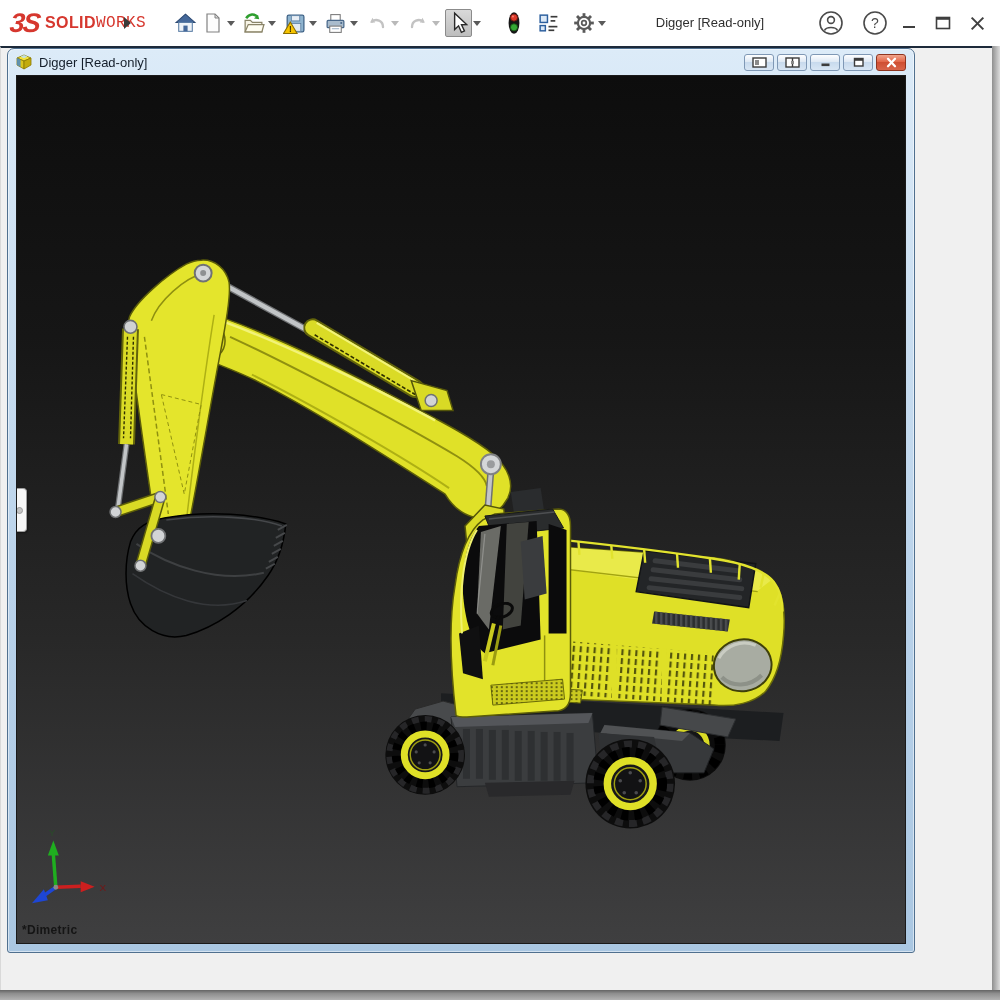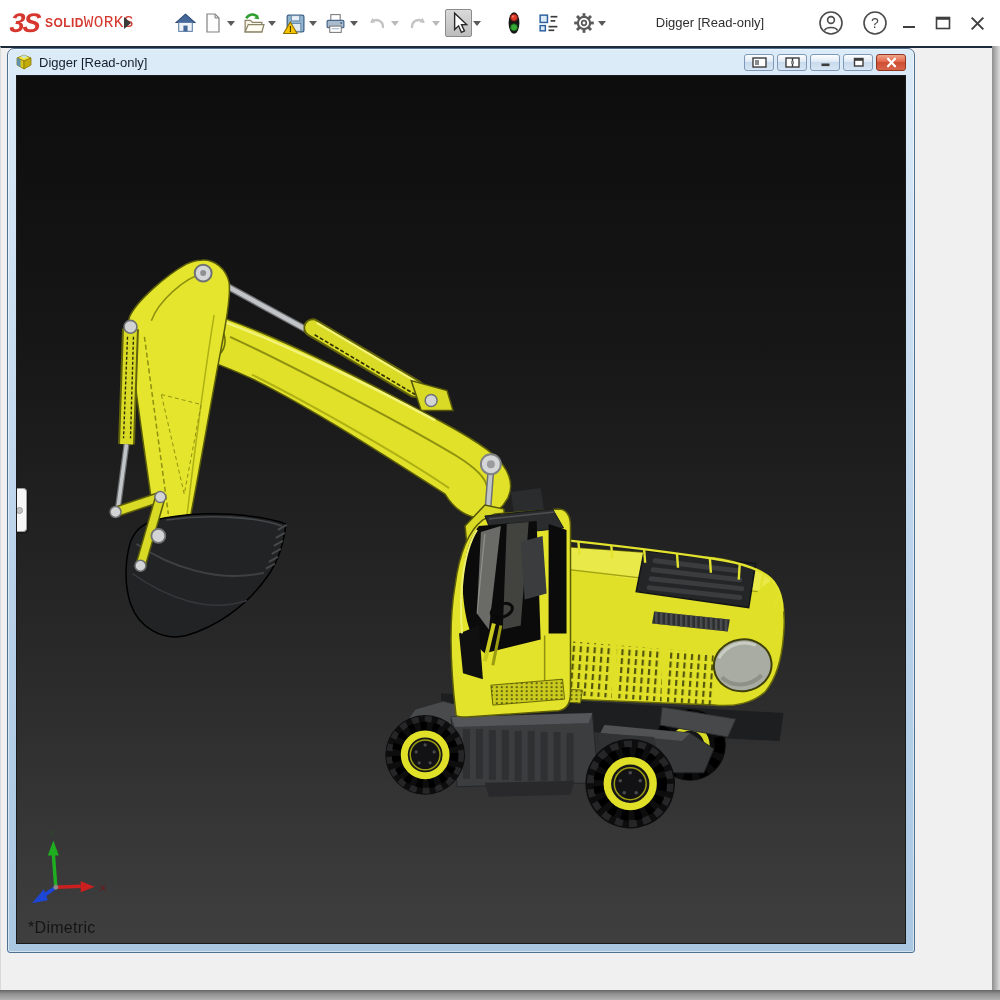--- a/index.html
+++ b/index.html
@@ -4,21 +4,21 @@
 <title>Digger [Read-only]</title>
 <style>
   * { margin:0; padding:0; box-sizing:border-box; }
   html,body { width:1000px; height:1000px; }
   body { font-family:"Liberation Sans", sans-serif; background:#ffffff; position:relative; overflow:hidden; }
 
   
   .appbar { position:absolute; top:0; left:0; width:1000px; height:46px; background:#ffffff; }
   .logo { position:absolute; left:10px; top:7px; height:32px; display:flex; align-items:center; color:#d6372e; }
   .logo-mark { font-size:27px; font-weight:bold; font-style:italic; letter-spacing:-2px; transform:skewX(-6deg); margin-right:6px; }
-  .logo-bold { font-size:12px; font-weight:bold; letter-spacing:.4px; }
+  .logo-bold { font-size:16px; font-weight:bold; letter-spacing:.4px; }
   .logo-light { font-size:16px; font-weight:normal; letter-spacing:.4px;font-family:Liberation Mono, monospace; }
   .flyout-chevron { position:absolute; left:124px; top:17px; width:0; height:0;
     border-left:7px solid #3a3a3a; border-top:6px solid transparent; border-bottom:6px solid transparent; }
   .tools { position:absolute; left:172px; top:8px; display:flex; align-items:center; height:30px; }
   .tbtn { width:27px; height:28px; display:flex; align-items:center; justify-content:center; border-radius:2px; }
   .tbtn.active { background:linear-gradient(#d9d9d9,#bdbdbd); border:1px solid #8b8b8b; }
   .caret { width:0; height:0; border-left:4px solid transparent; border-right:4px solid transparent; border-top:5px solid #5a5a5a; margin:0 5px 0 1px; }
   .caret.dis { border-top-color:#b9b9b9; }
   .apptitle { position:absolute; left:560px; top:15px; width:300px; text-align:center; font-size:13px; color:#2e2e2e; }
   .winctrl { position:absolute; right:6px; top:0; height:46px; display:flex; align-items:center; }
@@ -42,21 +42,21 @@
   .docbtns { margin-left:auto; display:flex; gap:3px; }
   .dbtn { width:30px; height:17px; border:1px solid #7f98b5; border-radius:3px;
         background:linear-gradient(#fdfeff,#dfe9f4 45%,#c8daed 50%,#d8e6f4);
         display:flex; align-items:center; justify-content:center; }
   .dbtn.close { background:linear-gradient(#f0a58d,#e2674a 45%,#cf4f33 50%,#d8654b);
         border-color:#8f3категория520; border-color:#8f3520; }
   .viewport { position:absolute; left:8px; top:26px; right:8px; bottom:8px;
         background:linear-gradient(180deg,#0d0d0d 0%,#161616 30%,#282828 65%,#3f3f40 100%);
         overflow:hidden; border:1px solid #1a1a1a; }
   .viewport svg.scene { position:absolute; left:0; top:0; width:100%; height:100%; }
-  .orientation-label { position:absolute; left:11px; bottom:6px; font-size:16px; font-weight:normal; color:#151515; letter-spacing:.3px; }
+  .orientation-label { position:absolute; left:5px; bottom:6px; font-size:12px; font-weight:bold; color:#151515; letter-spacing:.3px; }
   .fm-tab { position:absolute; left:-9px; top:412px; width:19px; height:44px; background:#f6f6f6;
         border:1px solid #9f9f9f; border-left:none; border-radius:0 4px 4px 0; box-shadow:1px 1px 2px rgba(0,0,0,.4); }
   .fm-tab .dot { position:absolute; right:3px; top:18px; width:7px; height:7px; border-radius:50%;
         background:#c4c4c4; border:1px solid #9a9a9a; }
 </style>
 </head>
 <body>
 
 <div class="appbar">
   <div class="logo">

